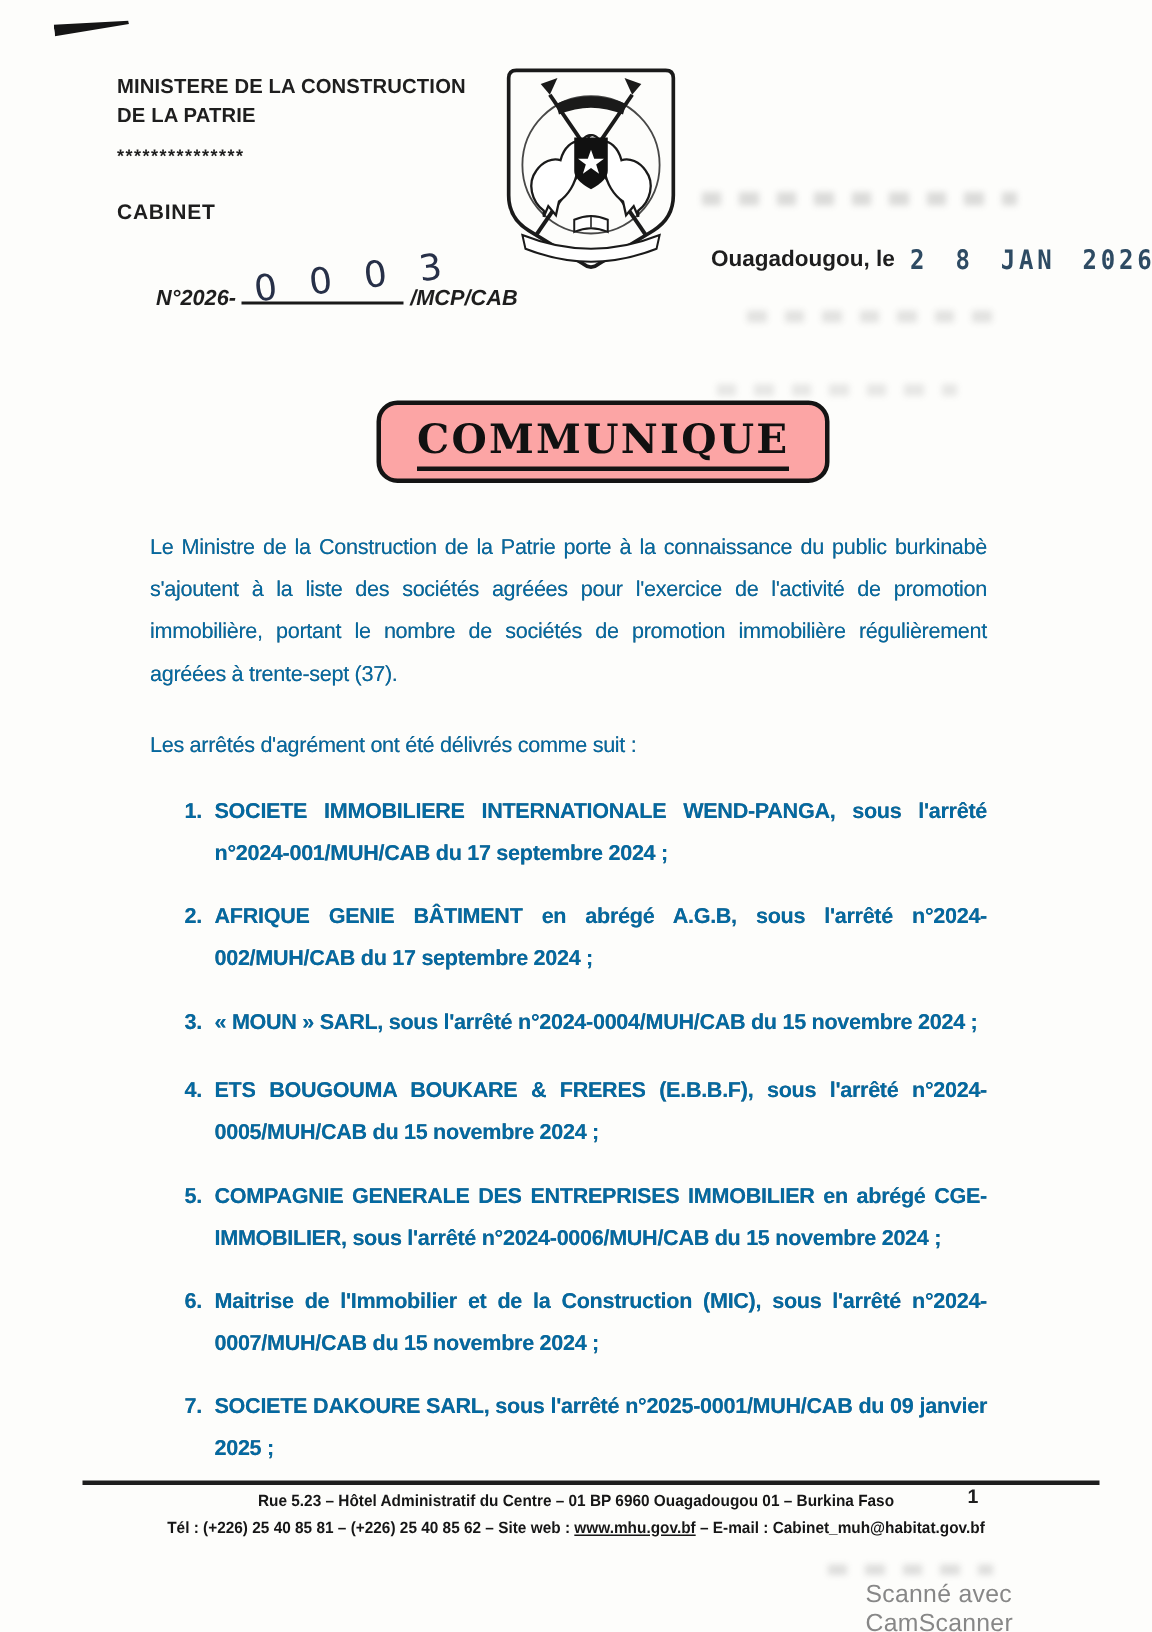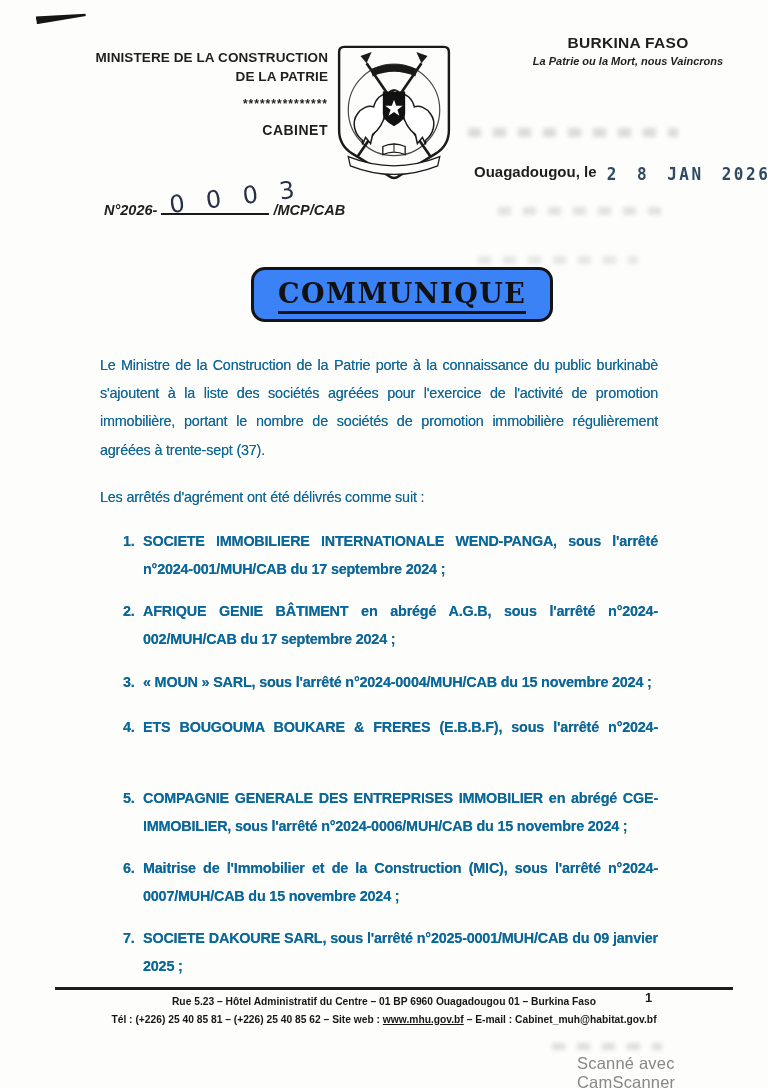--- a/index.html
+++ b/index.html
@@ -17,50 +17,50 @@
   .smudge{
     position:absolute; filter:blur(2px);
     background:repeating-linear-gradient(90deg, rgba(90,90,90,.55) 0 13px, rgba(90,90,90,0) 13px 25px);
   }
   .smudge.s1{left:468px; top:128px; width:210px; height:9px; opacity:.38;}
   .smudge.s2{left:498px; top:207px; width:175px; height:8px; opacity:.30;}
   .smudge.s3{left:478px; top:256px; width:160px; height:8px; opacity:.25;}
   .smudge.s4{left:552px; top:1043px; width:110px; height:7px; opacity:.35;}
   
   .ministry{
-    position:absolute; left:78px; top:48px; width:250px; text-align:right;
+    position:absolute; left:78px; top:48px; width:250px; text-align:left;
     font-weight:bold; font-size:13.5px; line-height:19px; letter-spacing:.1px;
   }
   .ministry .stars{display:block; margin-top:9px; font-size:12px; letter-spacing:1px; font-weight:bold;}
-  .ministry .cabinet{display:block; margin-top:7px; font-size:14px; letter-spacing:.5px;}
+  .ministry .cabinet{display:block; margin-top:18px; font-size:14px; letter-spacing:.5px;}
   .emblem{position:absolute; left:332px; top:42px; width:124px; height:146px;}
   .country{
     position:absolute; left:498px; top:34px; width:260px; text-align:center;
   }
   .country .name{font-weight:bold; font-size:15.5px; letter-spacing:.3px;}
   .country .motto{font-weight:bold; font-style:italic; font-size:11px; margin-top:3px;}
   .dateline{position:absolute; left:474px; top:162px; font-weight:bold; font-size:15px; white-space:nowrap;}
   .stamp{
     display:inline-block; margin-left:6px; transform:translateY(2px) scaleY(1.12);
     color:#2e4b63; font-weight:600; font-size:16px; letter-spacing:2.5px; word-spacing:6px;
     font-family:"DejaVu Sans Mono", monospace;
   }
-  .refline{position:absolute; left:104px; top:199px; font-weight:bold; font-style:italic; font-size:14.5px; white-space:nowrap;}
+  .refline{position:absolute; left:104px; top:187px; font-weight:bold; font-style:italic; font-size:14.5px; white-space:nowrap;}
   .ref-underline{display:inline-block; width:108px; border-bottom:2px solid #1a1a1a; height:14px; position:relative;}
   .handwritten{
     position:absolute; left:8px; top:-16px;
     font-family:"DejaVu Sans", sans-serif; font-style:normal; font-weight:400;
     font-size:24px; letter-spacing:7px; color:#273048;
     transform:rotate(-7deg); white-space:nowrap;
   }
   
   .title-box{
     position:absolute; left:251px; top:267px;
     border:3px solid #141414; border-radius:14px; padding:8px 24px 10px;
-    background:#3b82f6;
+    background:#fca5a5;
   }
   .title-box .title-text{
     font-family:"DejaVu Serif","Liberation Serif",serif; font-weight:bold;
     font-size:27px; letter-spacing:1.5px; color:#111;
     border-bottom:3px solid #141414; padding-bottom:2px;
   }
   
   .bodytext{font-size:14.4px; letter-spacing:-.2px; line-height:28.2px; color:#0369a1;
     text-shadow:0 0 .4px rgba(30,30,30,.55);}
   .para{position:absolute; left:100px; top:351px; width:558px;}
@@ -114,24 +114,20 @@
     <path d="M38 26 Q61 16 84 26 L82 33 Q61 24 40 33 Z" fill="#1a1a1a"></path>
     <path d="M30 96 C22 90 19 78 25 70 C29 64 36 61 41 63 C43 55 49 49 55 51 C57 46 62 45 63 49 C64 52 62 55 59 56 C61 62 58 68 52 70 C51 78 46 86 40 90 L38 99 L33 93 L30 100 Z" fill="#fff" stroke="#1a1a1a" stroke-width="1.5"></path>
     <path transform="translate(122 0) scale(-1 1)" d="M30 96 C22 90 19 78 25 70 C29 64 36 61 41 63 C43 55 49 49 55 51 C57 46 62 45 63 49 C64 52 62 55 59 56 C61 62 58 68 52 70 C51 78 46 86 40 90 L38 99 L33 93 L30 100 Z" fill="#fff" stroke="#1a1a1a" stroke-width="1.5"></path>
     <path d="M50 48 H72 V70 Q72 76 61 82 Q50 76 50 70 Z" fill="#111"></path>
     <path d="M61 56 L63.1 62 L69.5 62 L64.4 65.8 L66.3 71.8 L61 68.1 L55.7 71.8 L57.6 65.8 L52.5 62 L58.9 62 Z" fill="#fff"></path>
     <path d="M50 102 Q61 97 72 102 L72 110 Q61 105 50 110 Z" fill="#fff" stroke="#1a1a1a" stroke-width="1.3"></path>
     <line x1="61" y1="99" x2="61" y2="107" stroke="#1a1a1a" stroke-width="1"></line>
     <path d="M16 112 Q61 130 106 112 L104 121 Q61 138 18 121 Z" fill="#fff" stroke="#1a1a1a" stroke-width="1.3"></path>
   </svg>
 
-  <div class="country">
-    <div class="name">BURKINA FASO</div>
-    <div class="motto">La Patrie ou la Mort, nous Vaincrons</div>
-  </div>
 
   <div class="dateline">
     <span>Ouagadougou, le</span>
     <span class="stamp">2 8 JAN 2026</span>
   </div>
 
   <div class="refline">
     <span>N°2026-</span>
     <span class="ref-underline">
       <span class="handwritten">0 0 0 3</span>
@@ -169,20 +165,21 @@
   <div class="item bodytext i3">
     <span class="num">3.</span>
     <div class="lines">
       <div>« MOUN » SARL, sous l'arrêté n°2024-0004/MUH/CAB du 15 novembre 2024 ;</div>
     </div>
   </div>
   <div class="item bodytext i4">
     <span class="num">4.</span>
     <div class="lines">
       <div class="stretch">ETS BOUGOUMA BOUKARE &amp; FRERES (E.B.B.F), sous l'arrêté n°2024-</div>
+      <div>0005/MUH/CAB du 15 novembre 2024 ;</div>
     </div>
   </div>
   <div class="item bodytext i5">
     <span class="num">5.</span>
     <div class="lines">
       <div class="stretch">COMPAGNIE GENERALE DES ENTREPRISES IMMOBILIER en abrégé CGE-</div>
       <div>IMMOBILIER, sous l'arrêté n°2024-0006/MUH/CAB du 15 novembre 2024 ;</div>
     </div>
   </div>
   <div class="item bodytext i6">

